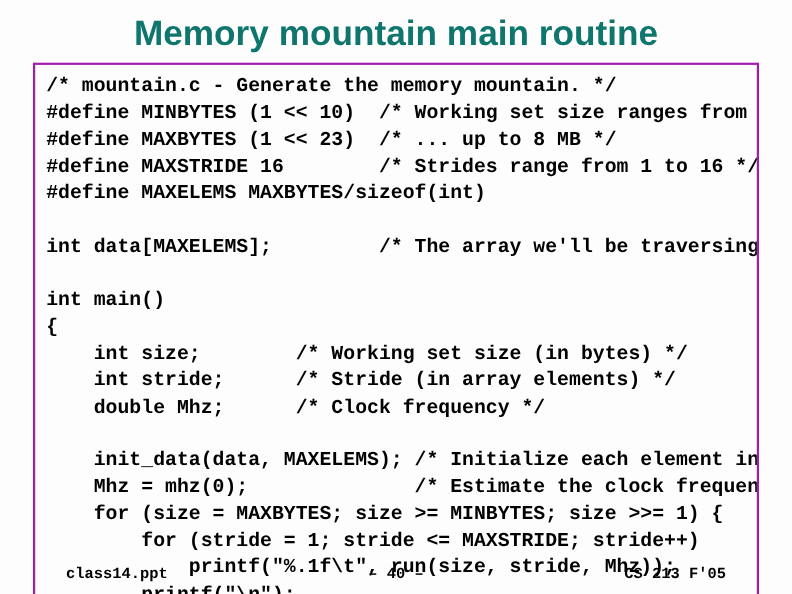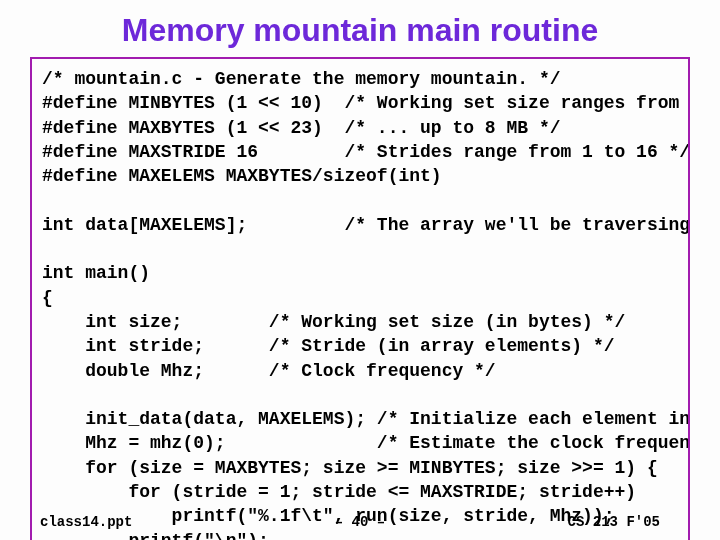--- a/index.html
+++ b/index.html
@@ -8,41 +8,41 @@
       height: 540px;
       background: #fdfdfd;
       font-family: Arial, Helvetica, sans-serif;
       position: relative;
     }
     .title {
       font-size: 32px;
       font-weight: bold;
       text-align: center;
       padding: 12px 0 8px 0;
-      color: #6d28d9;
+      color: #0f766e;
     }
     .code-box {
       margin: 0 30px;
       border: 2px solid #a21caf;
       padding: 8px 10px;
       font-family: "Courier New", Courier, monospace;
       font-size: 18px;
       font-weight: bold;
       line-height: 1.35;
       white-space: pre;
       overflow: hidden;
     }
     .footer {
       position: absolute;
       bottom: 10px;
       left: 0;
       width: 100%;
       display: flex;
       justify-content: space-between;
-      padding: 0 60px 0 40px;
+      padding: 0 60px 0 60px;
       font-family: "Courier New", Courier, monospace;
       font-size: 14px;
       font-weight: bold;
     }
     .footer-center {
       position: absolute;
       left: 50%;
       transform: translateX(-50%);
     }
   </style>

